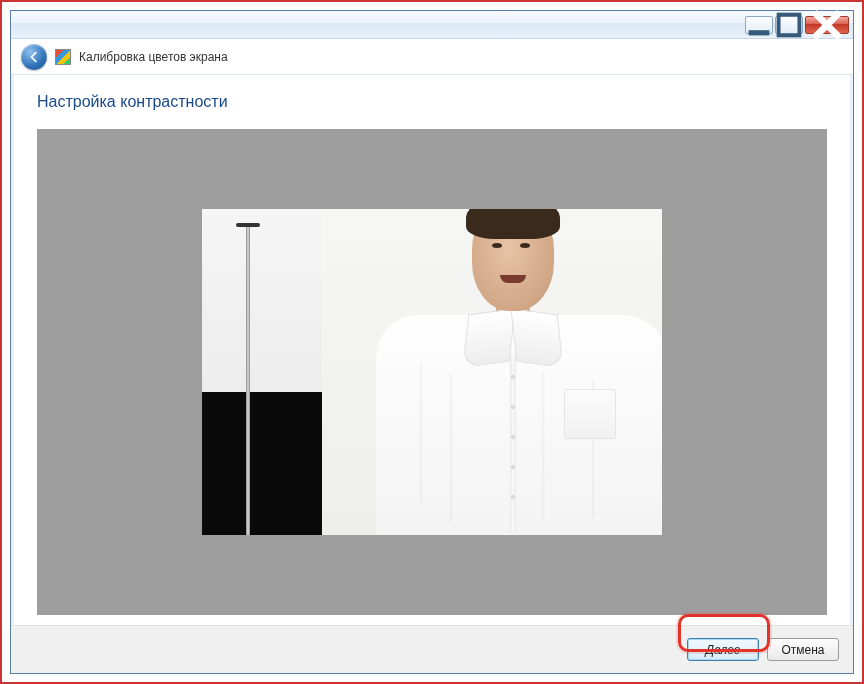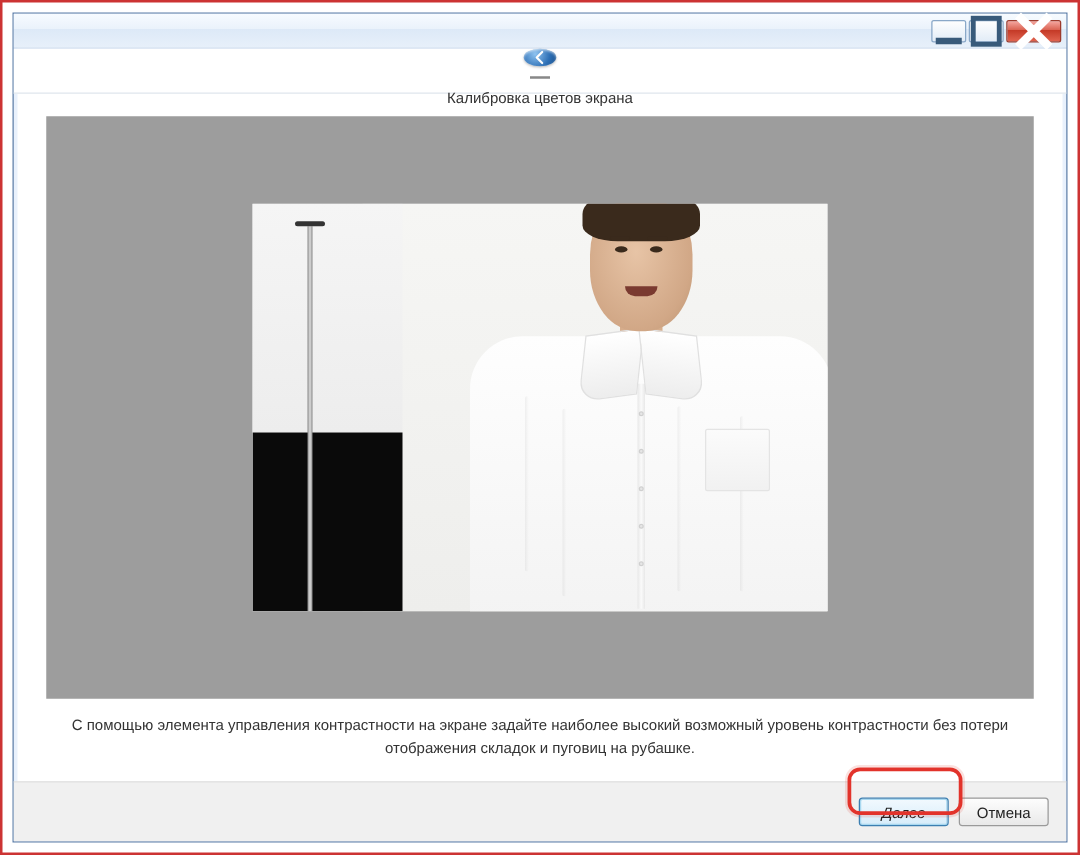--- a/index.html
+++ b/index.html
@@ -39,21 +39,20 @@
   width: 44px;
   background: linear-gradient(to bottom, #f5a7a0, #d9604f 45%, #c43a27 46%, #e0634f);
   border-color: #9c3a2c; color: #fff;
 }
 .header {
   height: 36px;
   background: #fff;
   display: flex; align-items: center;
   padding: 0 10px; gap: 8px;
   border-bottom: 1px solid #e0e6ed;
-  flex-direction: column;
 }
 .back-btn {
   width: 26px; height: 26px;
   border-radius: 50%;
   background: radial-gradient(circle at 35% 30%, #8fc3f0, #2d6fb5 60%, #1a4f8a);
   display: flex; align-items: center; justify-content: center;
   cursor: pointer;
   box-shadow: inset 0 1px 2px rgba(255,255,255,0.6), 0 1px 2px rgba(0,0,0,0.25);
 }
 .back-btn svg { width: 14px; height: 14px; }
@@ -205,20 +204,21 @@
     <div class="back-btn">
       <svg viewBox="0 0 16 16">
         <path d="M10 3 L5 8 L10 13" stroke="#fff" stroke-width="2" fill="none" stroke-linecap="round" stroke-linejoin="round"></path>
       </svg>
     </div>
     <div class="app-icon"></div>
     <div class="header-title">Калибровка цветов экрана</div>
   </div>
 
   <div class="content">
+    <div class="page-title">Настройка контрастности</div>
 
     <div class="image-area">
       <div class="calib-image">
         <div class="calib-right"></div>
         <div class="calib-left">
           <div class="calib-left-top"></div>
           <div class="calib-left-bottom"></div>
           <div class="lamp-pole"></div>
           <div class="lamp-top"></div>
         </div>
@@ -242,21 +242,20 @@
           <div class="hair"></div>
           <div class="brow l"></div>
               <div class="brow r"></div>
           <div class="eye l"></div>
               <div class="eye r"></div>
           <div class="mouth"></div>
         </div>
       </div>
     </div>
 
-    <div class="instruction">С помощью элемента управления контрастности на экране задайте наиболее высокий возможный уровень контрастности без потери отображения складок и пуговиц на рубашке.</div>
   </div>
 
   <div class="footer">
     <button class="btn primary">Далее</button>
     <button class="btn">Отмена</button>
   </div>
 
 </div>
 
 <div class="highlight-ring" style="left:676px; top:612px; width:92px; height:38px;"></div>

